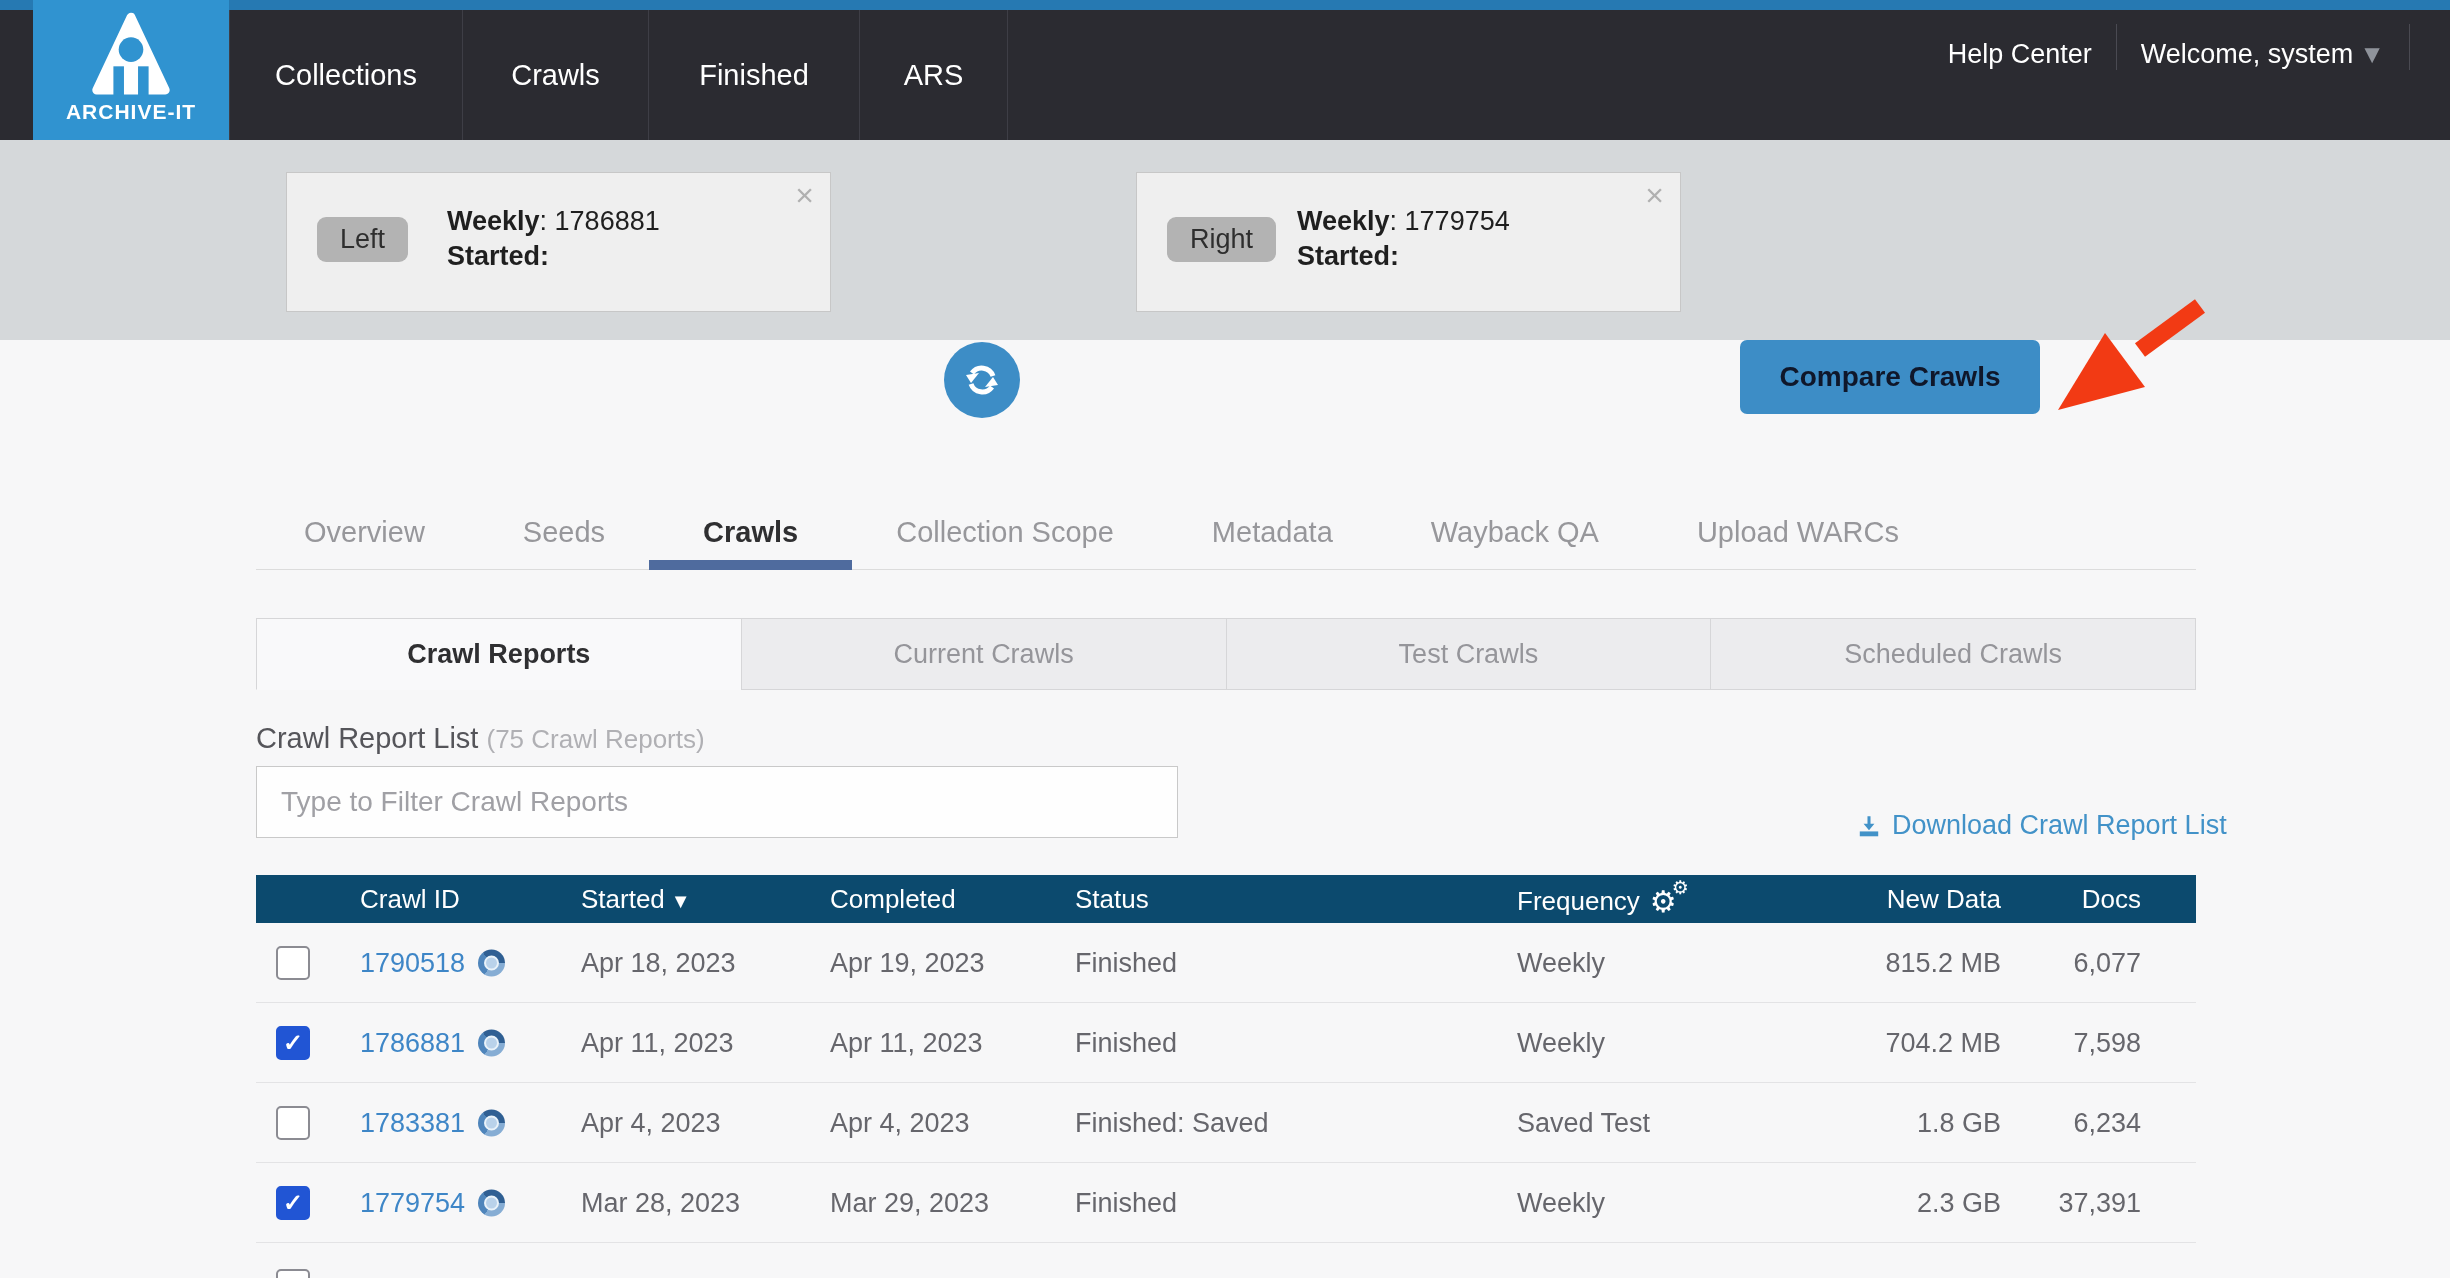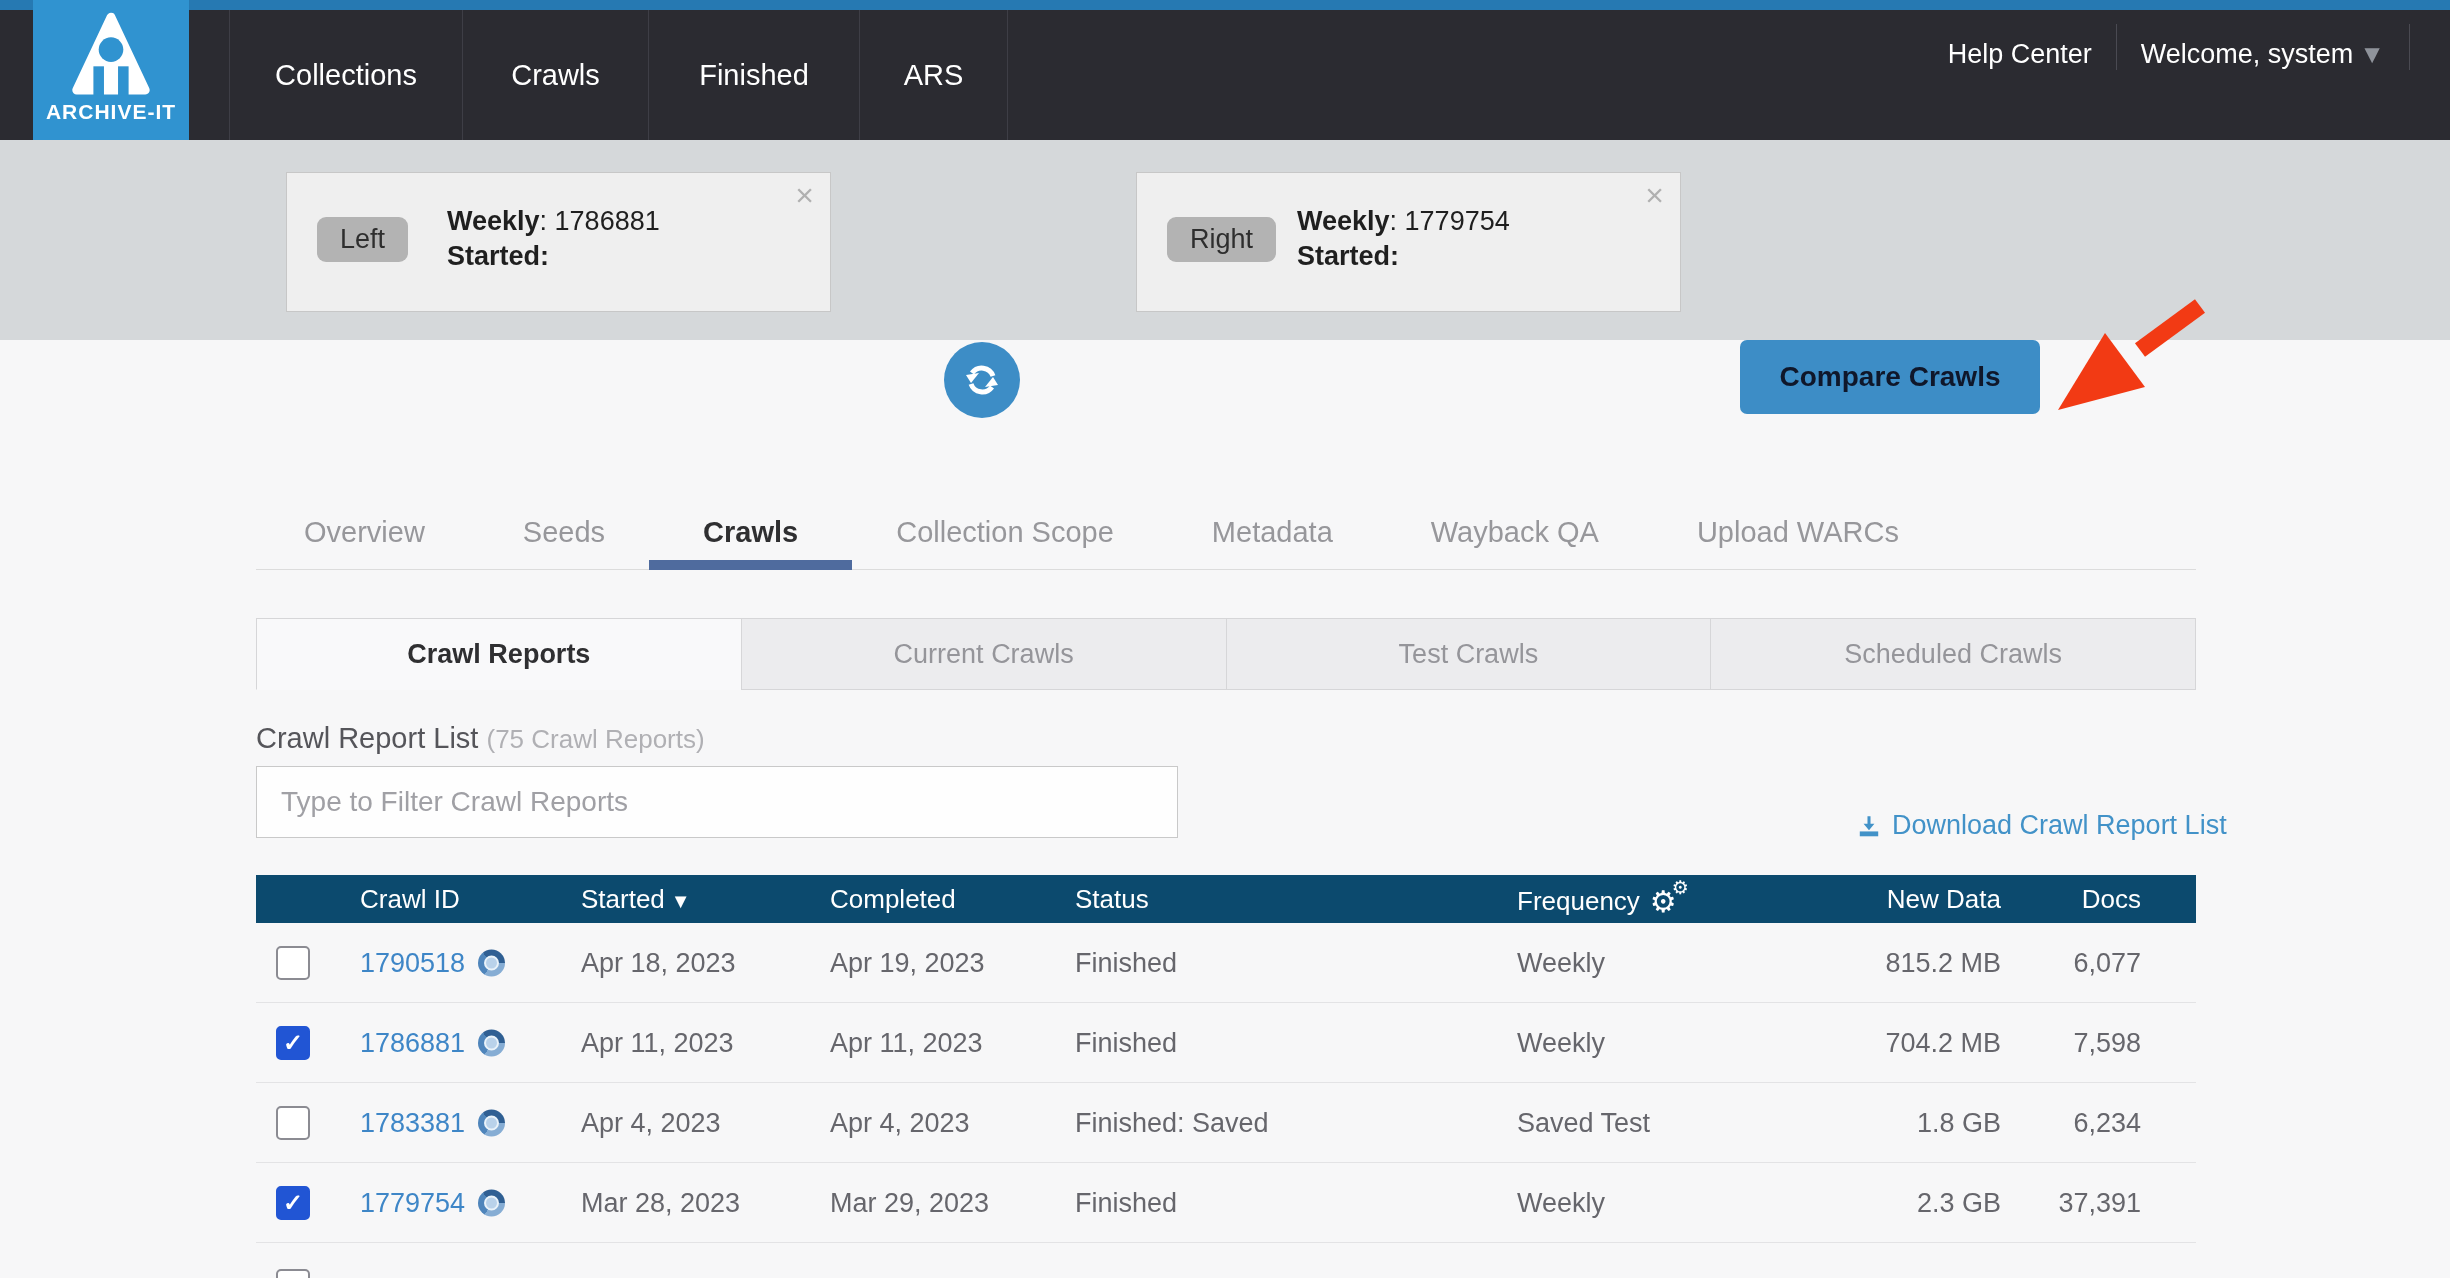--- a/index.html
+++ b/index.html
@@ -2,21 +2,21 @@
 <html><head>
 <meta charset="utf-8">
 <style>
   * { box-sizing: border-box; margin: 0; padding: 0; }
   html,body { width: 2450px; height: 1278px; overflow: hidden; }
   body { font-family: "Liberation Sans", sans-serif; background: #f7f7f8; position: relative; }
 
   
   .nav { position: absolute; left:0; top:0; width:2450px; height:140px; background:#2b2b31; }
   .nav-strip { position:absolute; left:0; top:0; width:2450px; height:10px; background:#2679b2; }
-  .logo { position:absolute; left:33px; top:0; width:156px; height:140px; background:#3093d0; text-align:center; cursor:pointer; }
+  .logo { position:absolute; left:33px; top:0; width:196px; height:140px; background:#3093d0; text-align:center; cursor:pointer; }
   .logo svg { margin-top:10px; }
   .logo-text { color:#fff; font-weight:bold; font-size:21px; letter-spacing:1px; margin-top:-2px; }
   .nav-items { position:absolute; left:229px; top:10px; height:130px; display:flex; }
   .nav-item { display:flex; align-items:center; justify-content:center; color:#fff; font-size:29px; border-right:1px solid #3e3e46; cursor:pointer; }
   .nav-item:first-child { border-left:1px solid #3e3e46; }
   .w-home{width:194px}.w-collections{width:234px}.w-crawls{width:186px}.w-archives{width:211px}.w-ars{width:148px}
   .nav-right { position:absolute; right:40px; top:18px; height:52px; display:flex; align-items:flex-end; gap:24px; color:#fff; font-size:27px; }
   .nav-divider { width:1px; height:46px; background:#4a4a52; }
   .nav-caret { color:#8f939b; font-size:26px; margin-left:6px; }
   .nav-link { cursor:pointer; }

